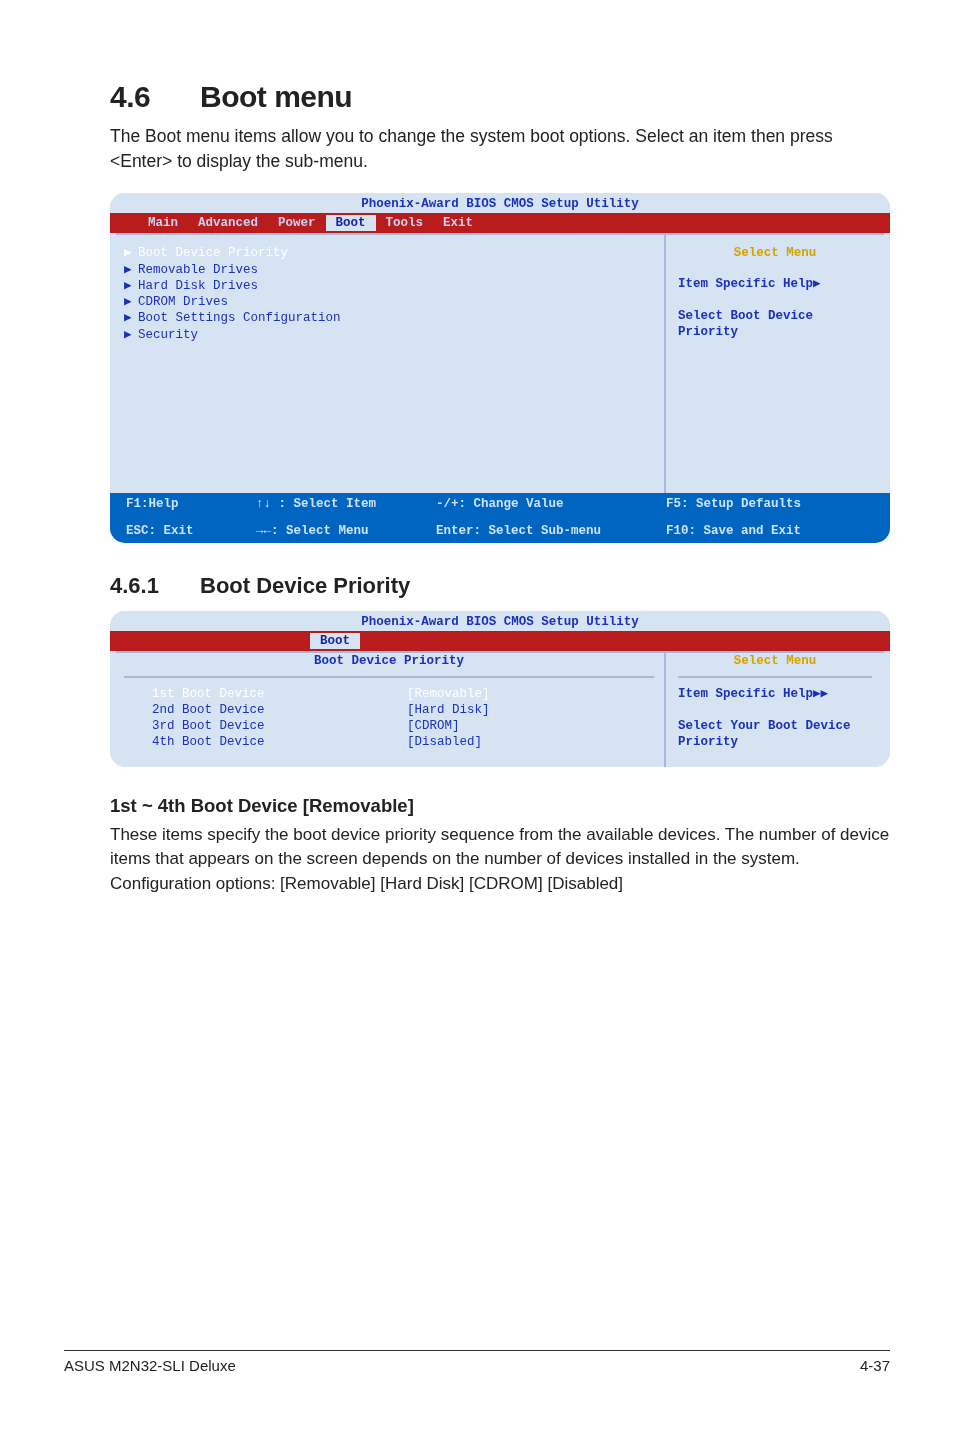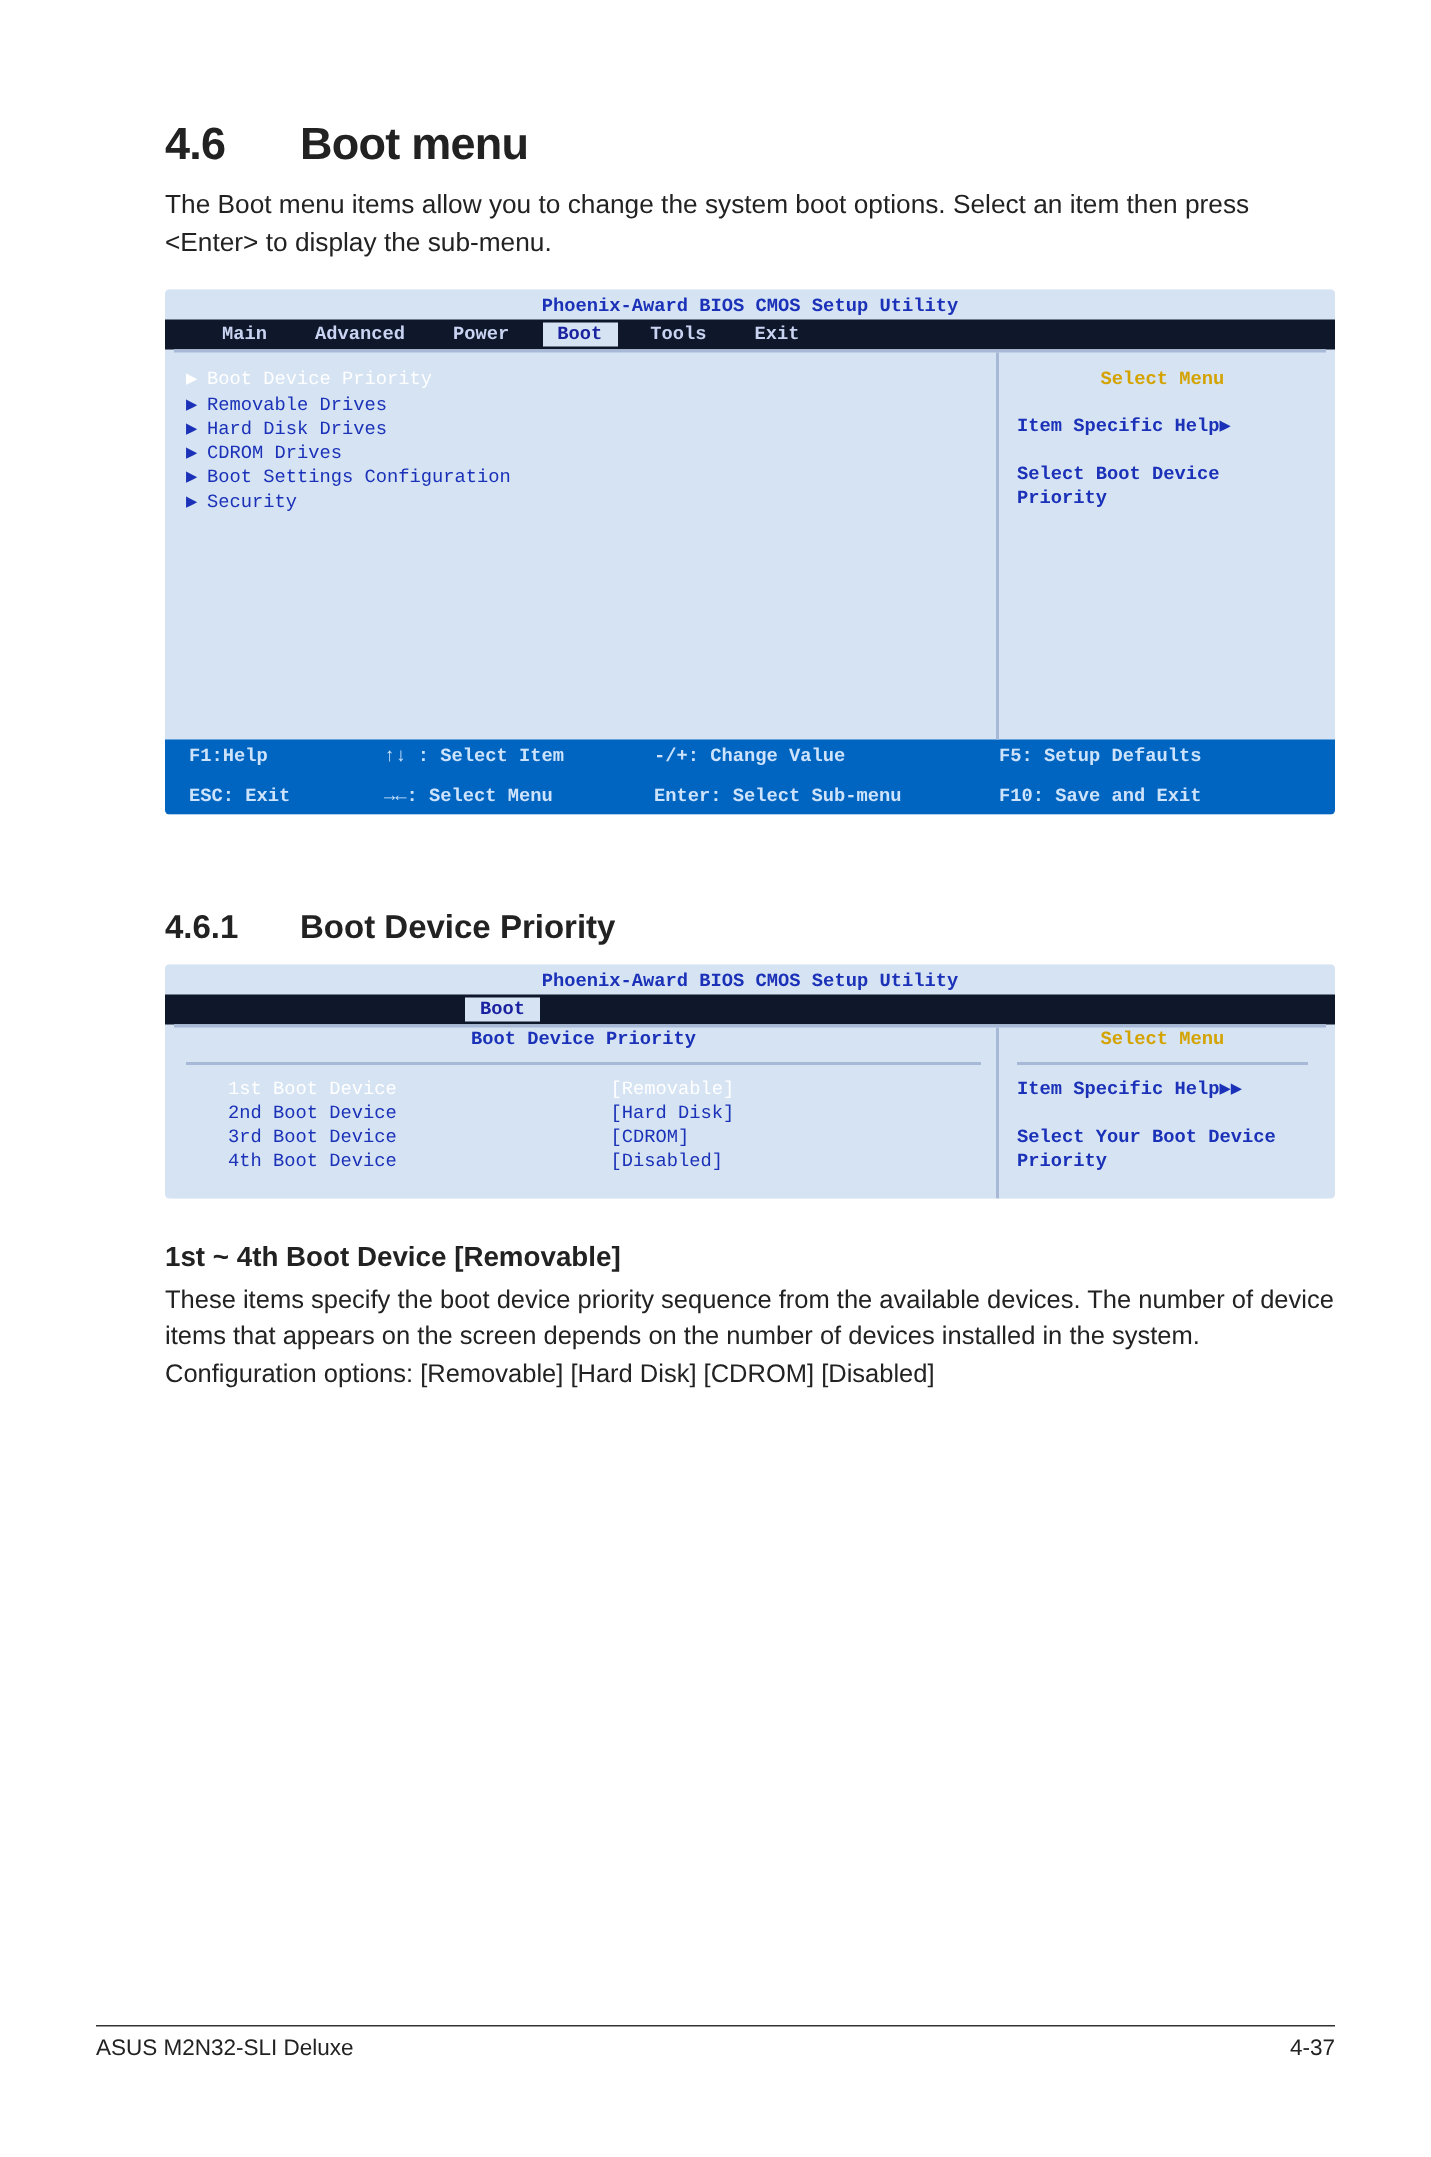--- a/index.html
+++ b/index.html
@@ -9,41 +9,41 @@
     background: #fff;
     font-family: Arial, Helvetica, sans-serif;
     color: #222;
     padding: 80px 64px 0 110px;
     position: relative;
   }
   .h1 { font-size: 30px; font-weight: bold; letter-spacing: -0.5px; }
   .h1 .num { display: inline-block; width: 90px; }
   .intro { font-size: 17.5px; line-height: 1.45; margin-top: 10px; margin-bottom: 18px; }
   .h2 { font-size: 22px; font-weight: bold; margin-top: 30px; margin-bottom: 12px; }
-  .h2 .num { display: inline-block; width: 90px; margin-top: 32px; }
+  .h2 .num { display: inline-block; width: 90px; }
   .h3 { font-size: 18.5px; font-weight: bold; margin-top: 28px; margin-bottom: 6px; }
   .p  { font-size: 17px; line-height: 1.45; }
 
   
   .bios-box {
     font-family: "Courier New", monospace;
     font-size: 12.5px;
     line-height: 1.3;
     background: #d5e3f3;
-    border-radius: 3px;
+    border-radius: 15px;
     overflow: hidden;
     margin-top: 2px;
   }
   .bios-title { text-align: center; color: #1a31b8; padding: 3px 0 1px; font-weight: bold; background:#d5e3f3;}
   .bios-tabbar {
-    background: #0f172a;
+    background: #b91c1c;
     color: #c9d4f2;
     padding: 2px 10px 2px 28px;
     display: flex;
-    gap: 12px;
+    gap: 0;
     font-weight: bold;
     text-align: center;
   }
   .bios-tab { padding: 0 10px; }
   .bios-tab.active { background: #d5e3f3; color: #1b22a0; }
   .bios-tabbar.small { padding-left: 200px; }
 
   .bios-body-wrap { padding: 0 6px 0 6px; }
   .bios-body {
     display: flex;

